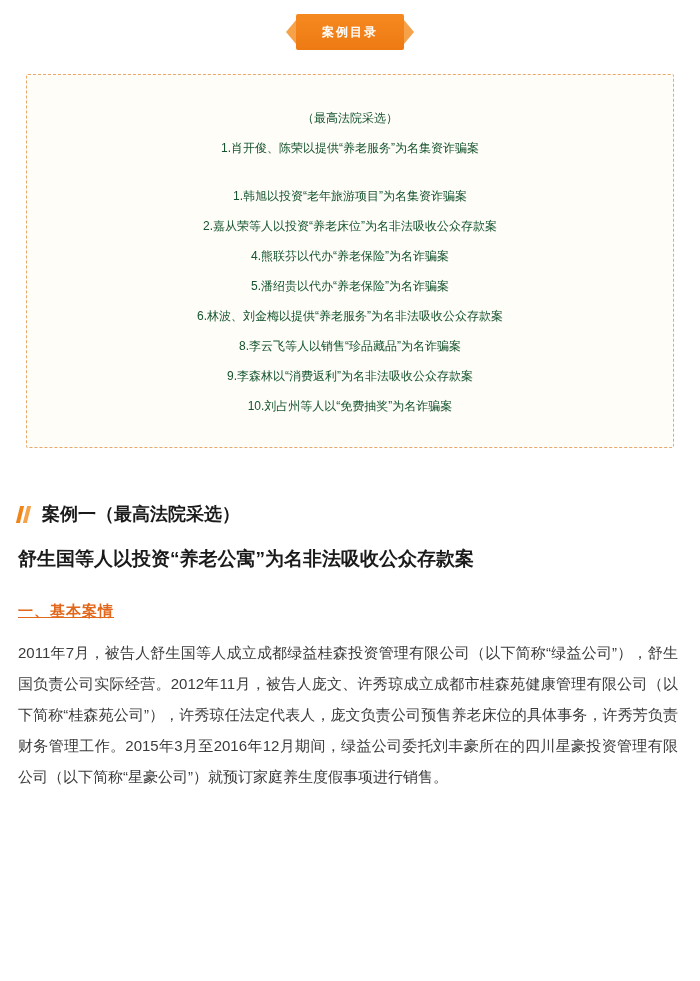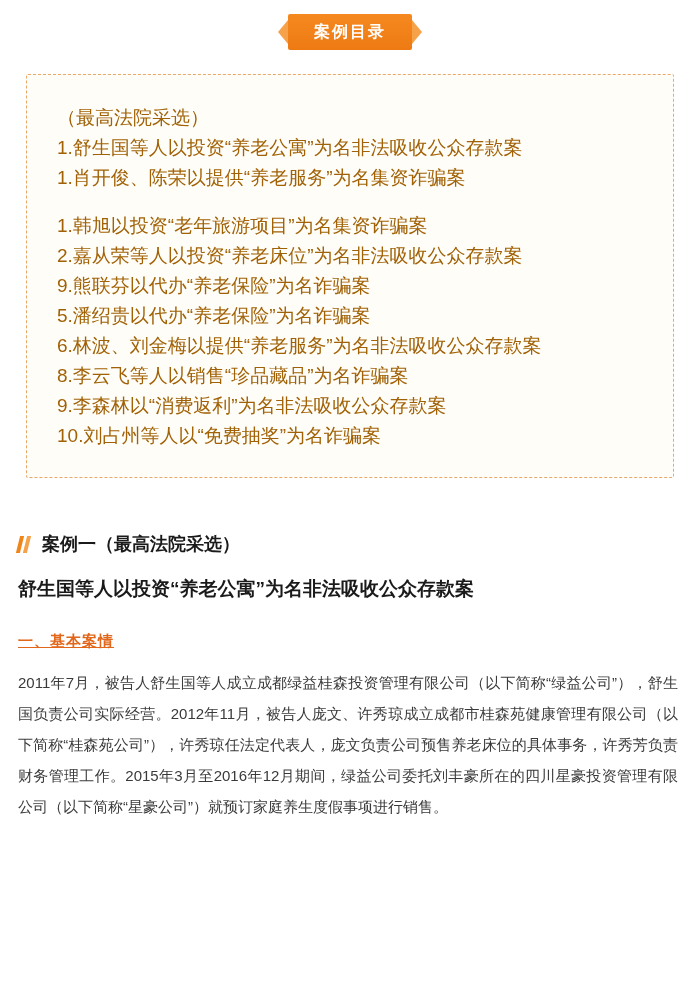--- a/index.html
+++ b/index.html
@@ -30,21 +30,21 @@
   }
   .banner {
     position: relative;
     display: inline-flex;
     align-items: center;
     justify-content: center;
     height: 36px;
     padding: 0 26px 0 26px;
     background: linear-gradient(180deg, #F5891F 0%, #EE7A13 100%);
     color: #ffffff;
-    font-size: 16px;
+    font-size: 12px;
     font-weight: bold;
     letter-spacing: 2px;
     border-radius: 2px;
   }
   .banner::before {
     content: "";
     position: absolute;
     left: -10px;
     top: 6px;
     width: 0;
@@ -68,24 +68,25 @@
   
   .catalog {
     margin: 24px 26px 0 26px;
     border: 1px dashed #E8A86A;
     border-radius: 2px;
     background: #FFFDF8;
     padding: 28px 30px 26px 30px;
     box-sizing: border-box;
   }
   .catalog-line {
-    font-size: 19px;
+    font-size: 12px;
     line-height: 30px;
-    color: #a16207;
+    color: #14532d;
     white-space: nowrap;
+    text-align: center;
   }
   .catalog-line.gap {
     margin-top: 18px;
   }
 
   
   .section-head {
     margin: 54px 26px 0 18px;
     display: flex;
     align-items: center;
@@ -137,26 +138,25 @@
 <body>
 
 <div class="page">
 
   <div class="banner-wrap">
     <div class="banner">案例目录</div>
   </div>
 
   <div class="catalog">
     <div class="catalog-line">（最高法院采选）</div>
-    <div class="catalog-line">1.舒生国等人以投资“养老公寓”为名非法吸收公众存款案</div>
     <div class="catalog-line">1.肖开俊、陈荣以提供“养老服务”为名集资诈骗案</div>
 
     <div class="catalog-line gap">1.韩旭以投资“老年旅游项目”为名集资诈骗案</div>
     <div class="catalog-line">2.嘉从荣等人以投资“养老床位”为名非法吸收公众存款案</div>
-    <div class="catalog-line">9.熊联芬以代办“养老保险”为名诈骗案</div>
+    <div class="catalog-line">4.熊联芬以代办“养老保险”为名诈骗案</div>
     <div class="catalog-line">5.潘绍贵以代办“养老保险”为名诈骗案</div>
     <div class="catalog-line">6.林波、刘金梅以提供“养老服务”为名非法吸收公众存款案</div>
     <div class="catalog-line">8.李云飞等人以销售“珍品藏品”为名诈骗案</div>
     <div class="catalog-line">9.李森林以“消费返利”为名非法吸收公众存款案</div>
     <div class="catalog-line">10.刘占州等人以“免费抽奖”为名诈骗案</div>
   </div>
 
   <div class="section-head">
     <span class="bars">
         <i></i>

